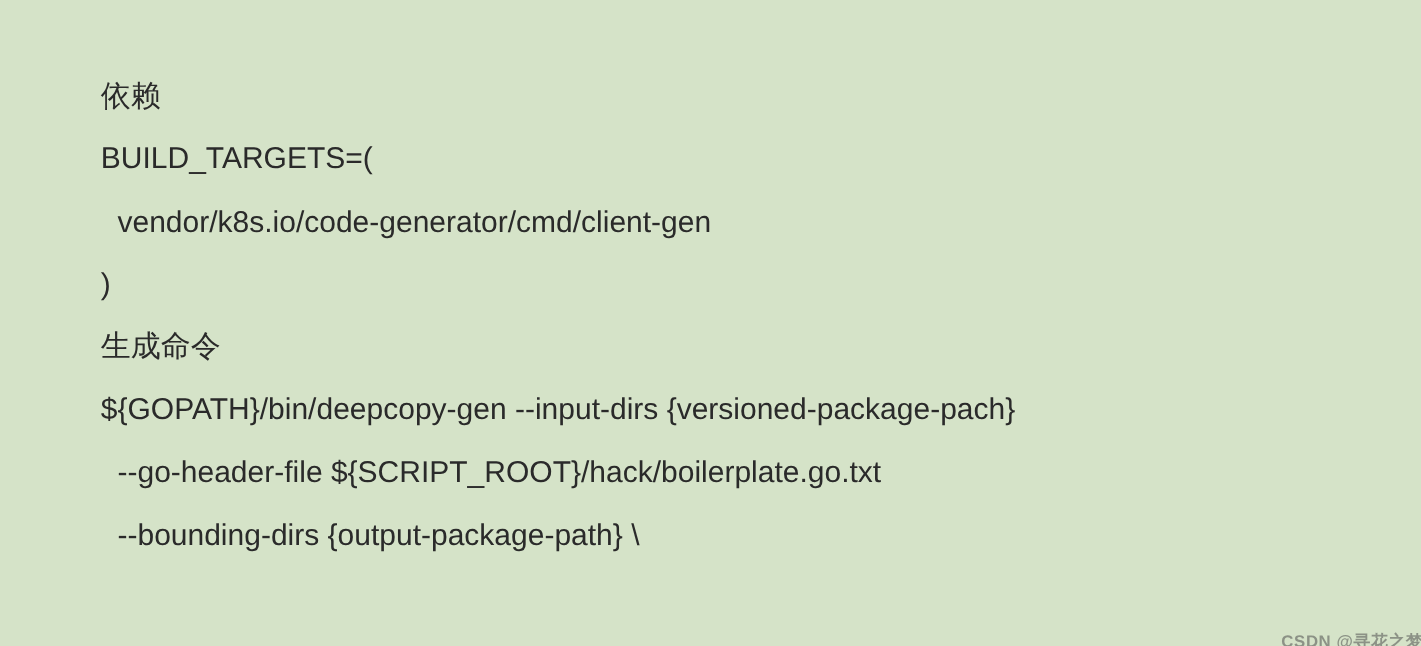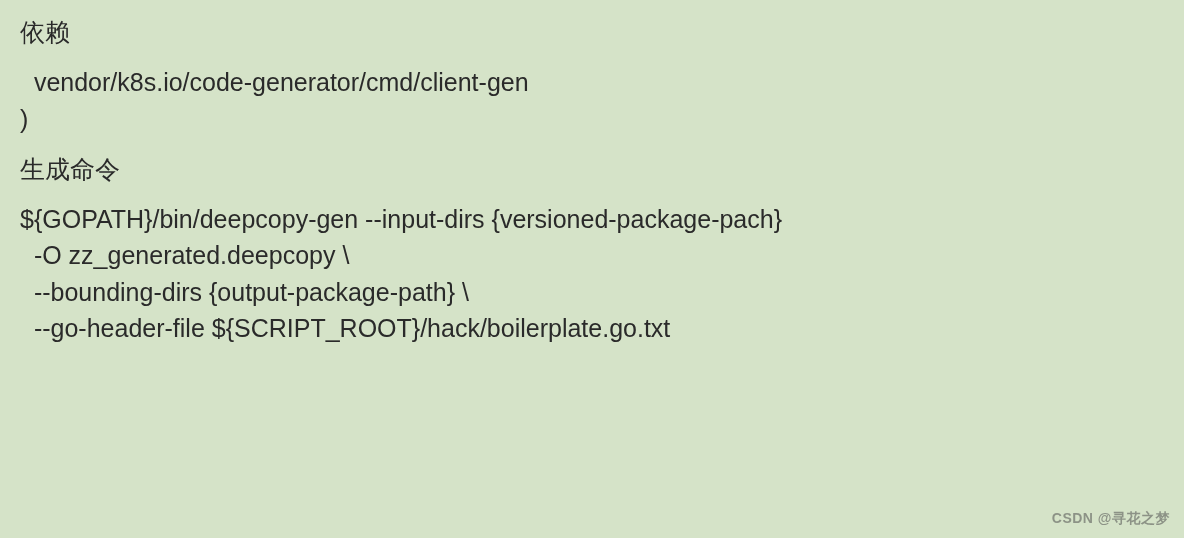--- a/index.html
+++ b/index.html
@@ -1,16 +1,16 @@
 <!DOCTYPE html>
 <html><head>
   <meta charset="utf-8">
   <style>
     * {
-      margin: 0;
+      margin: 16px;
       padding: 0;
       box-sizing: border-box;
     }
     body {
       background-color: #d5e3c8;
       width: 1184px;
       height: 538px;
       font-family: "Segoe UI", "Microsoft YaHei", Arial, sans-serif;
       font-size: 25px;
       color: #2a2a2a;
@@ -36,28 +36,28 @@
     }
   </style>
 </head>
 <body>
 
 <div class="section">
   <div class="line">依赖</div>
 </div>
 
 <div class="section">
+  <div class="line">BUILD_TARGETS=(</div>
   <div class="line">  vendor/k8s.io/code-generator/cmd/client-gen</div>
   <div class="line">)</div>
 </div>
 
 <div class="section">
   <div class="line">生成命令</div>
 </div>
 
 <div class="section">
   <div class="line">${GOPATH}/bin/deepcopy-gen --input-dirs {versioned-package-pach}</div>
-  <div class="line">  -O zz_generated.deepcopy \</div>
+  <div class="line">  --go-header-file ${SCRIPT_ROOT}/hack/boilerplate.go.txt</div>
   <div class="line">  --bounding-dirs {output-package-path} \</div>
-  <div class="line">  --go-header-file ${SCRIPT_ROOT}/hack/boilerplate.go.txt</div>
 </div>
 
 <div class="watermark">CSDN @寻花之梦</div>
 
 </body></html>

